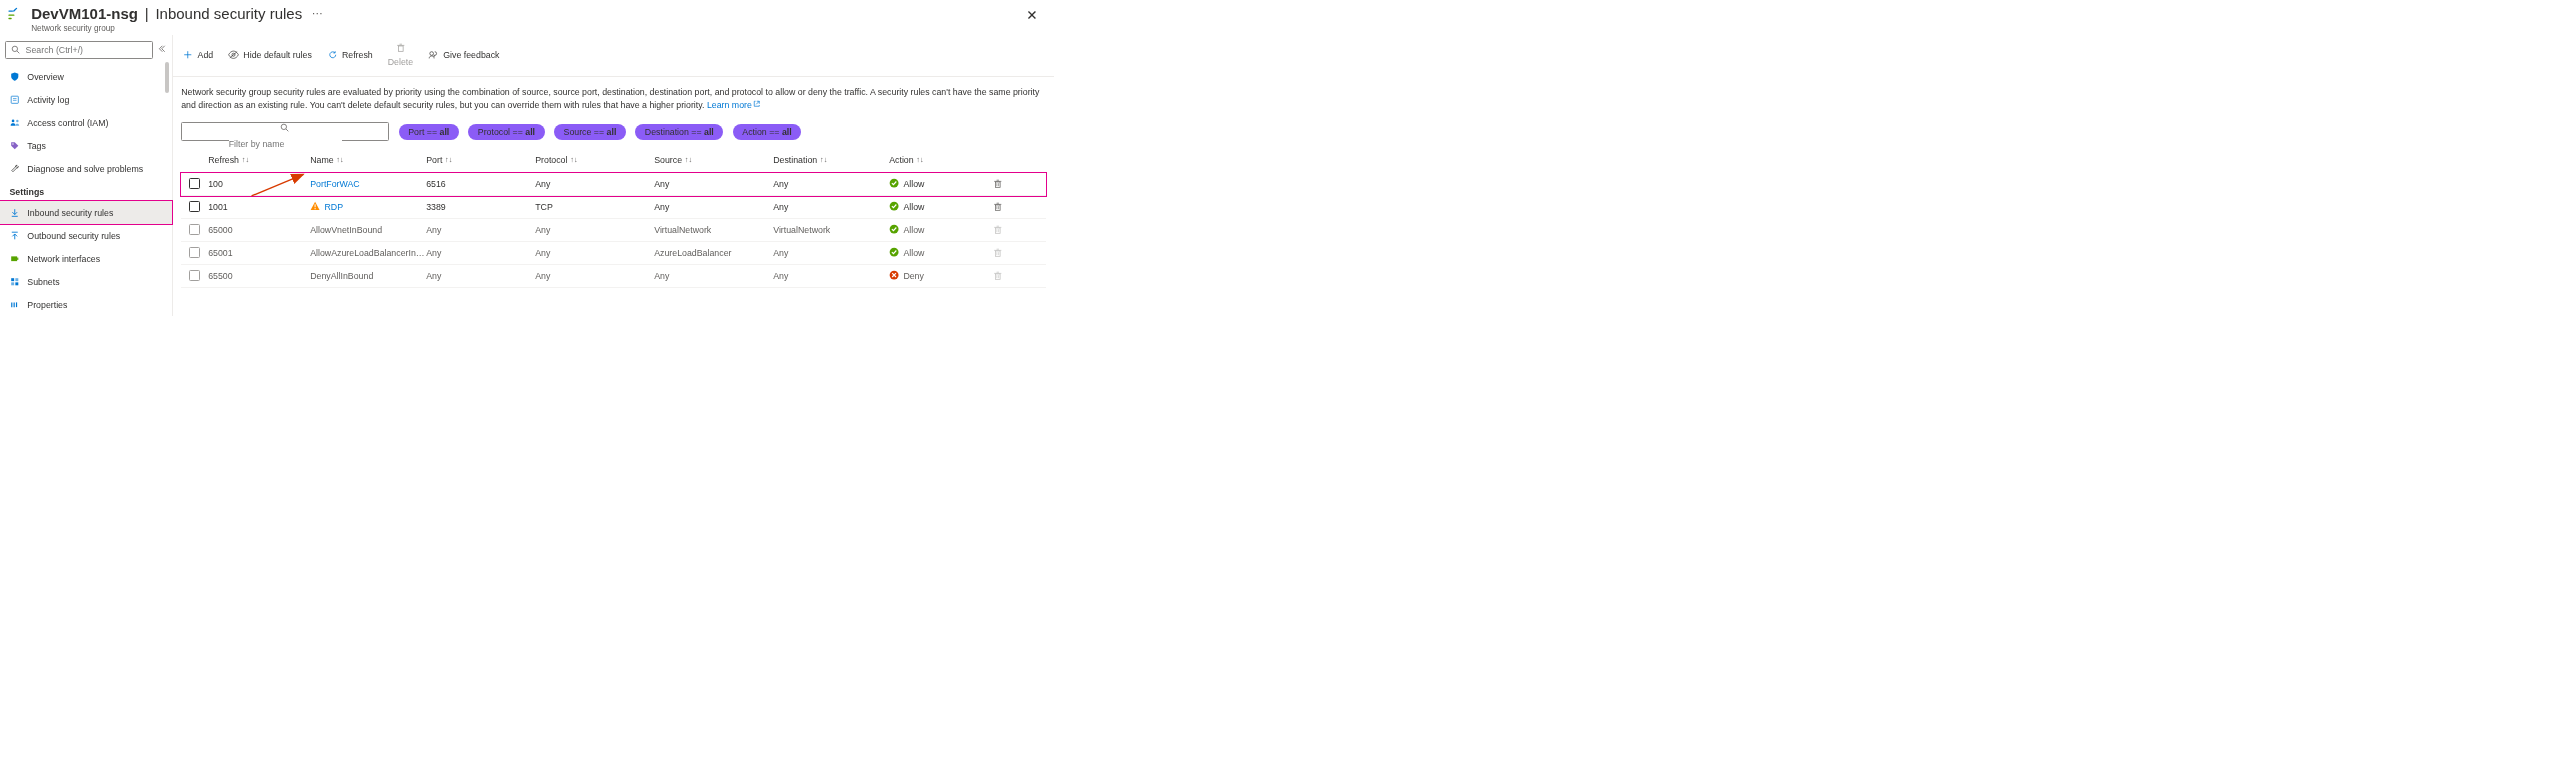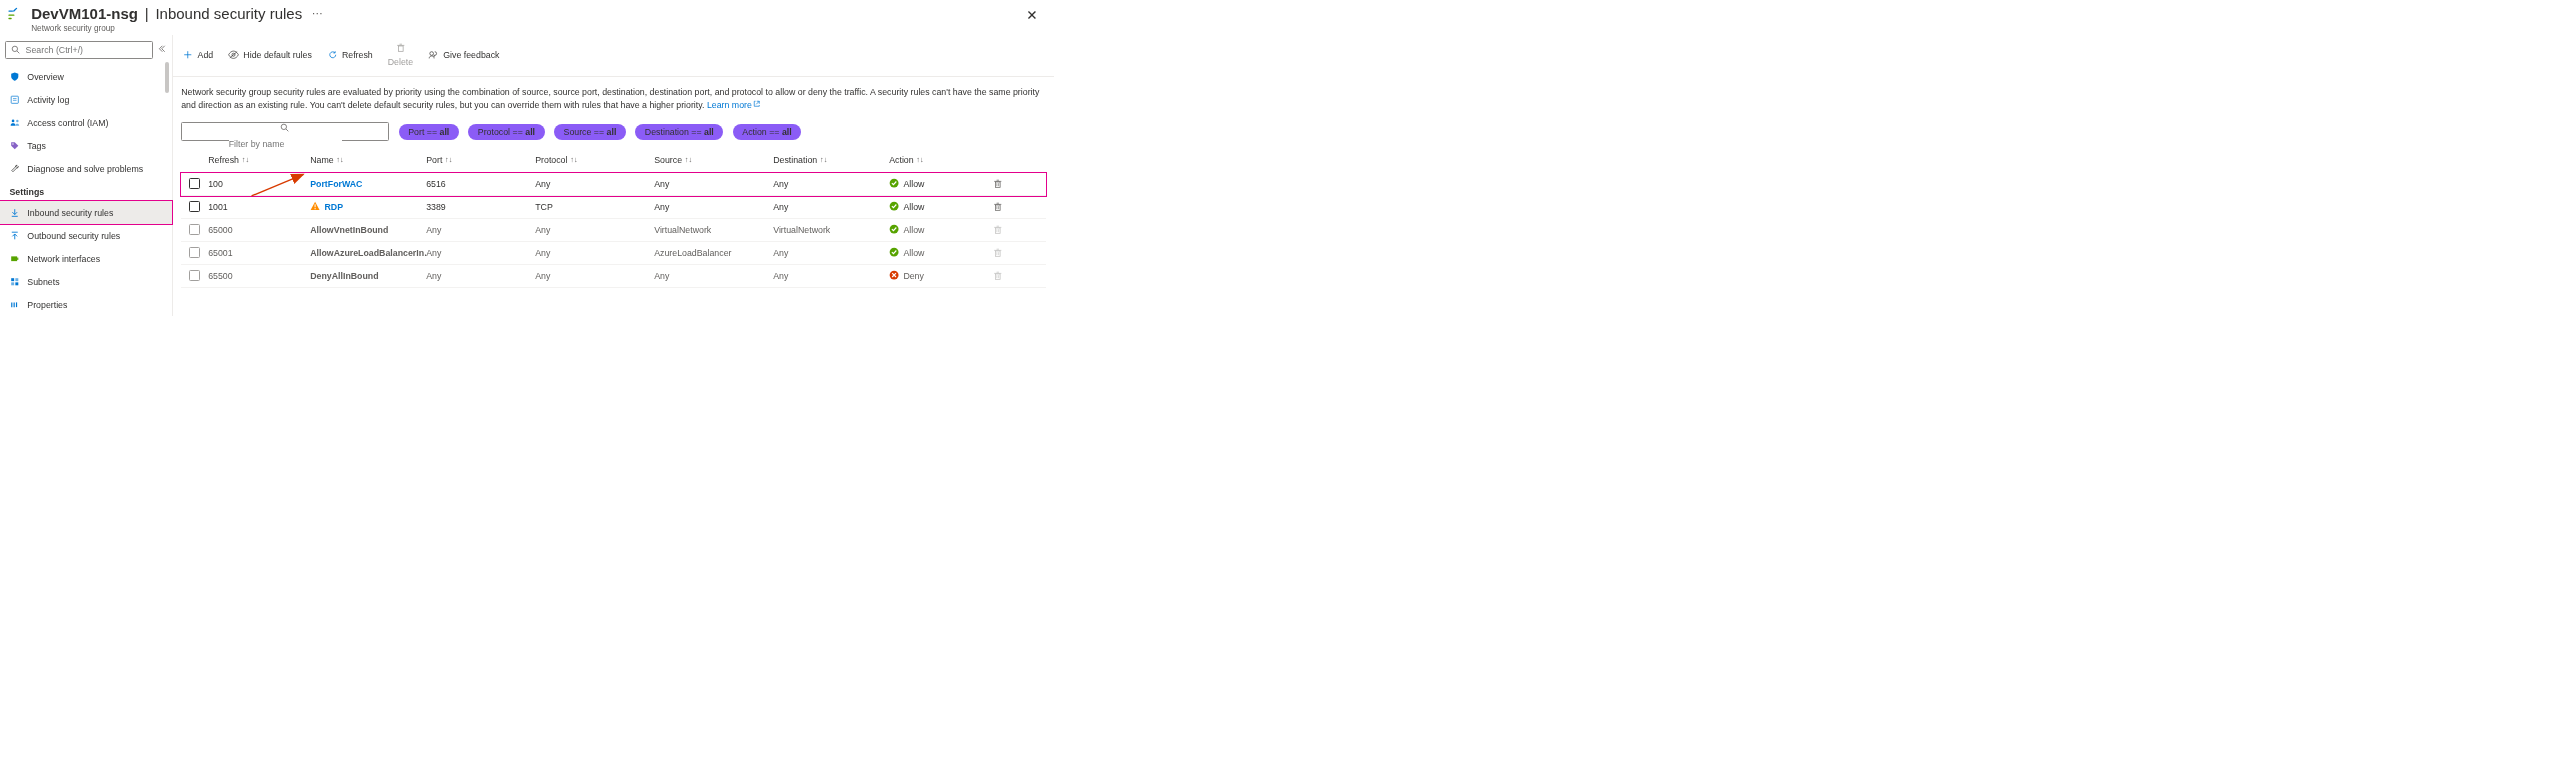--- a/index.html
+++ b/index.html
@@ -58,21 +58,21 @@
 .thead { height: 24.5px; border-bottom: 0.7px solid #edebe9; }
 .th { font-size: 8.8px; color: #323130; display: flex; align-items: center; gap: 2.7px; cursor: pointer; }
 .sort { color: #605e5c; font-size: 7.5px; }
 .trow { height: 23px; border-bottom: 0.7px solid #f3f2f1; }
 .trow.highlighted { outline: 1px solid #e3008c; outline-offset: -0.7px; }
 .cbwrap { display:flex; justify-content:center; }
 .cb { width: 11px; height: 11px; border: 0.7px solid #323130; border-radius: 1.4px; background: #fff; cursor: pointer; }
 .cb.muted { border-color: #a19f9d; }
 .td { font-size: 8.8px; color: #323130; white-space: nowrap; overflow: hidden; text-overflow: ellipsis; }
 .td.link { color: #0078d4; cursor: pointer; }
-.name-cell { display: flex; align-items: center; gap: 4.1px; font-weight: bold; }
+.name-cell { display: flex; align-items: center; gap: 4.1px; }
 .action-cell { display: flex; align-items: center; gap: 4px; }
 .trash { display: flex; justify-content: center; cursor: pointer; }
 .default-row .td { color: #605e5c; }
 .default-row .trash svg { opacity: .4; }
 
 
 .arrow-svg { position: absolute; pointer-events: none; }
 </style>
 </head>
 <body>

